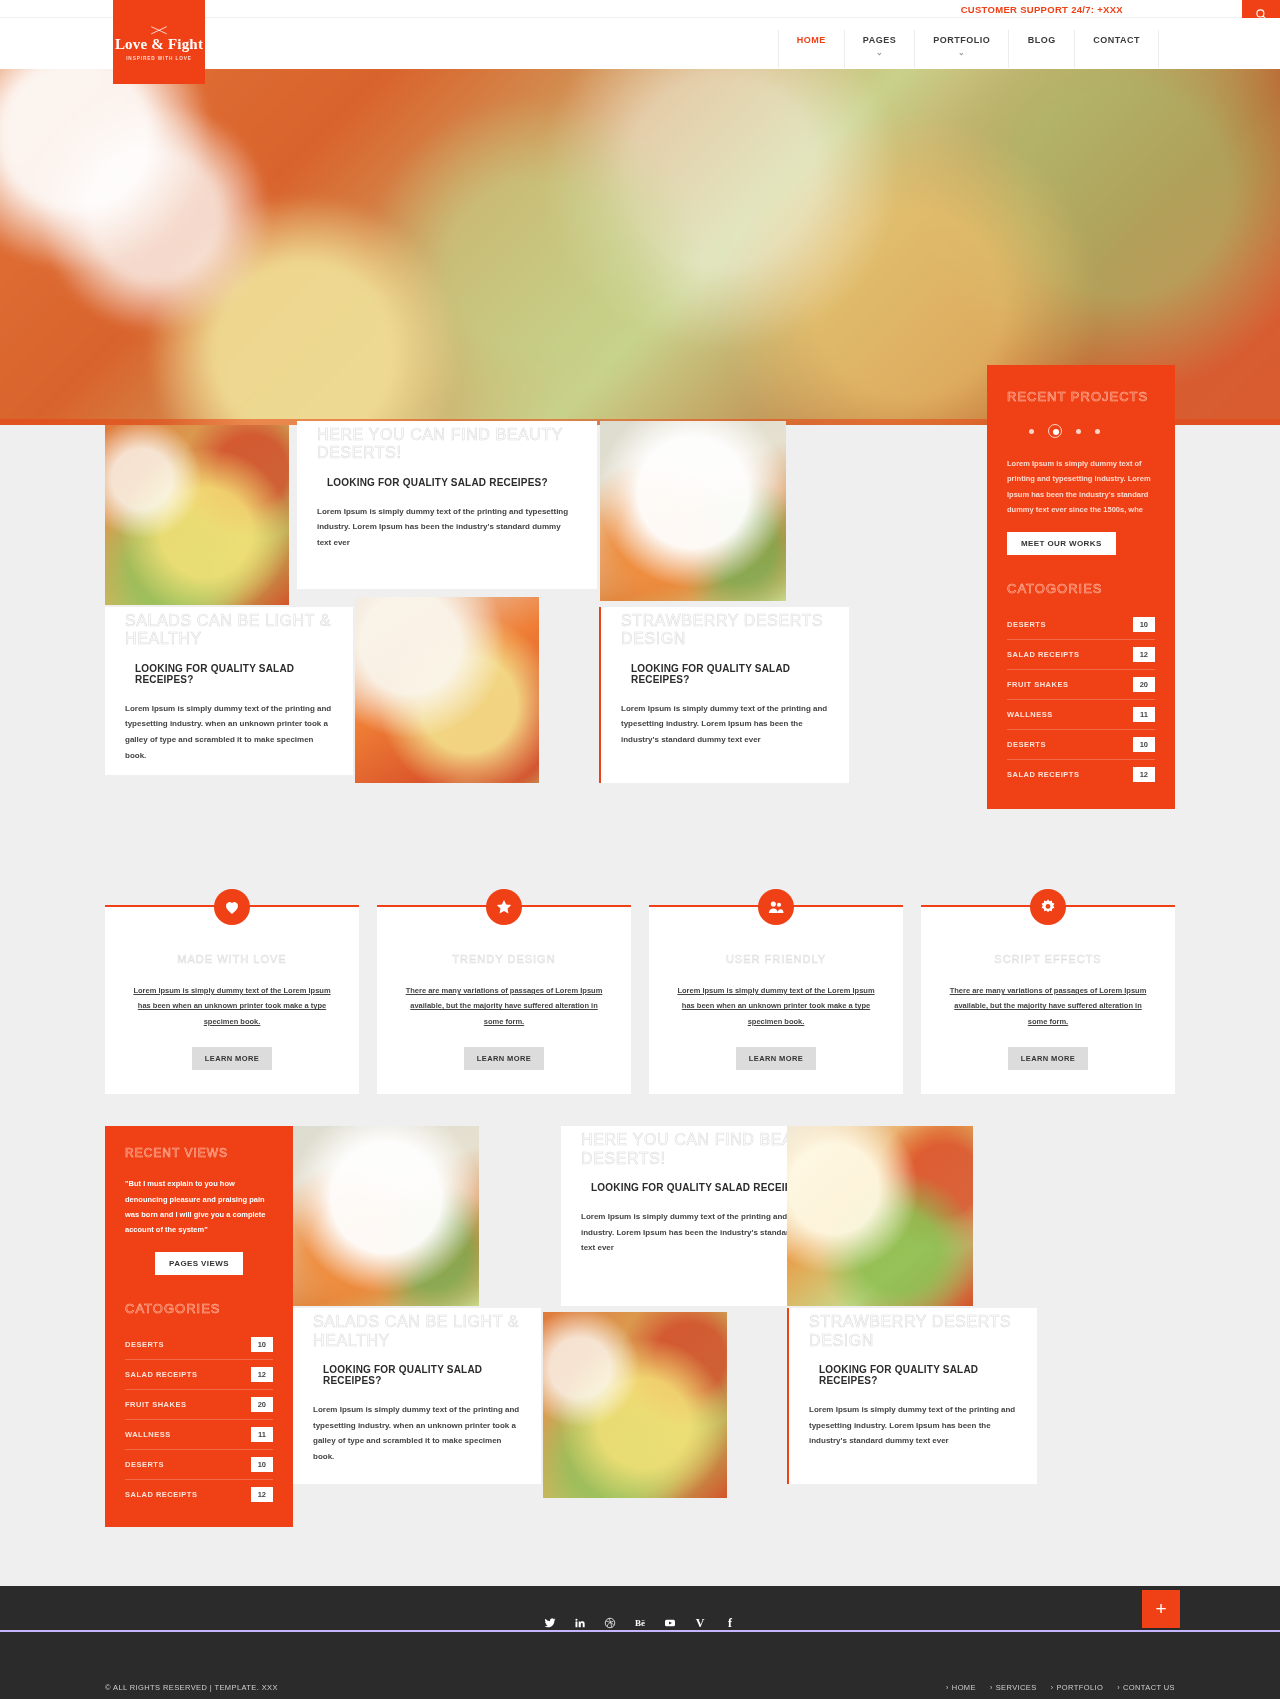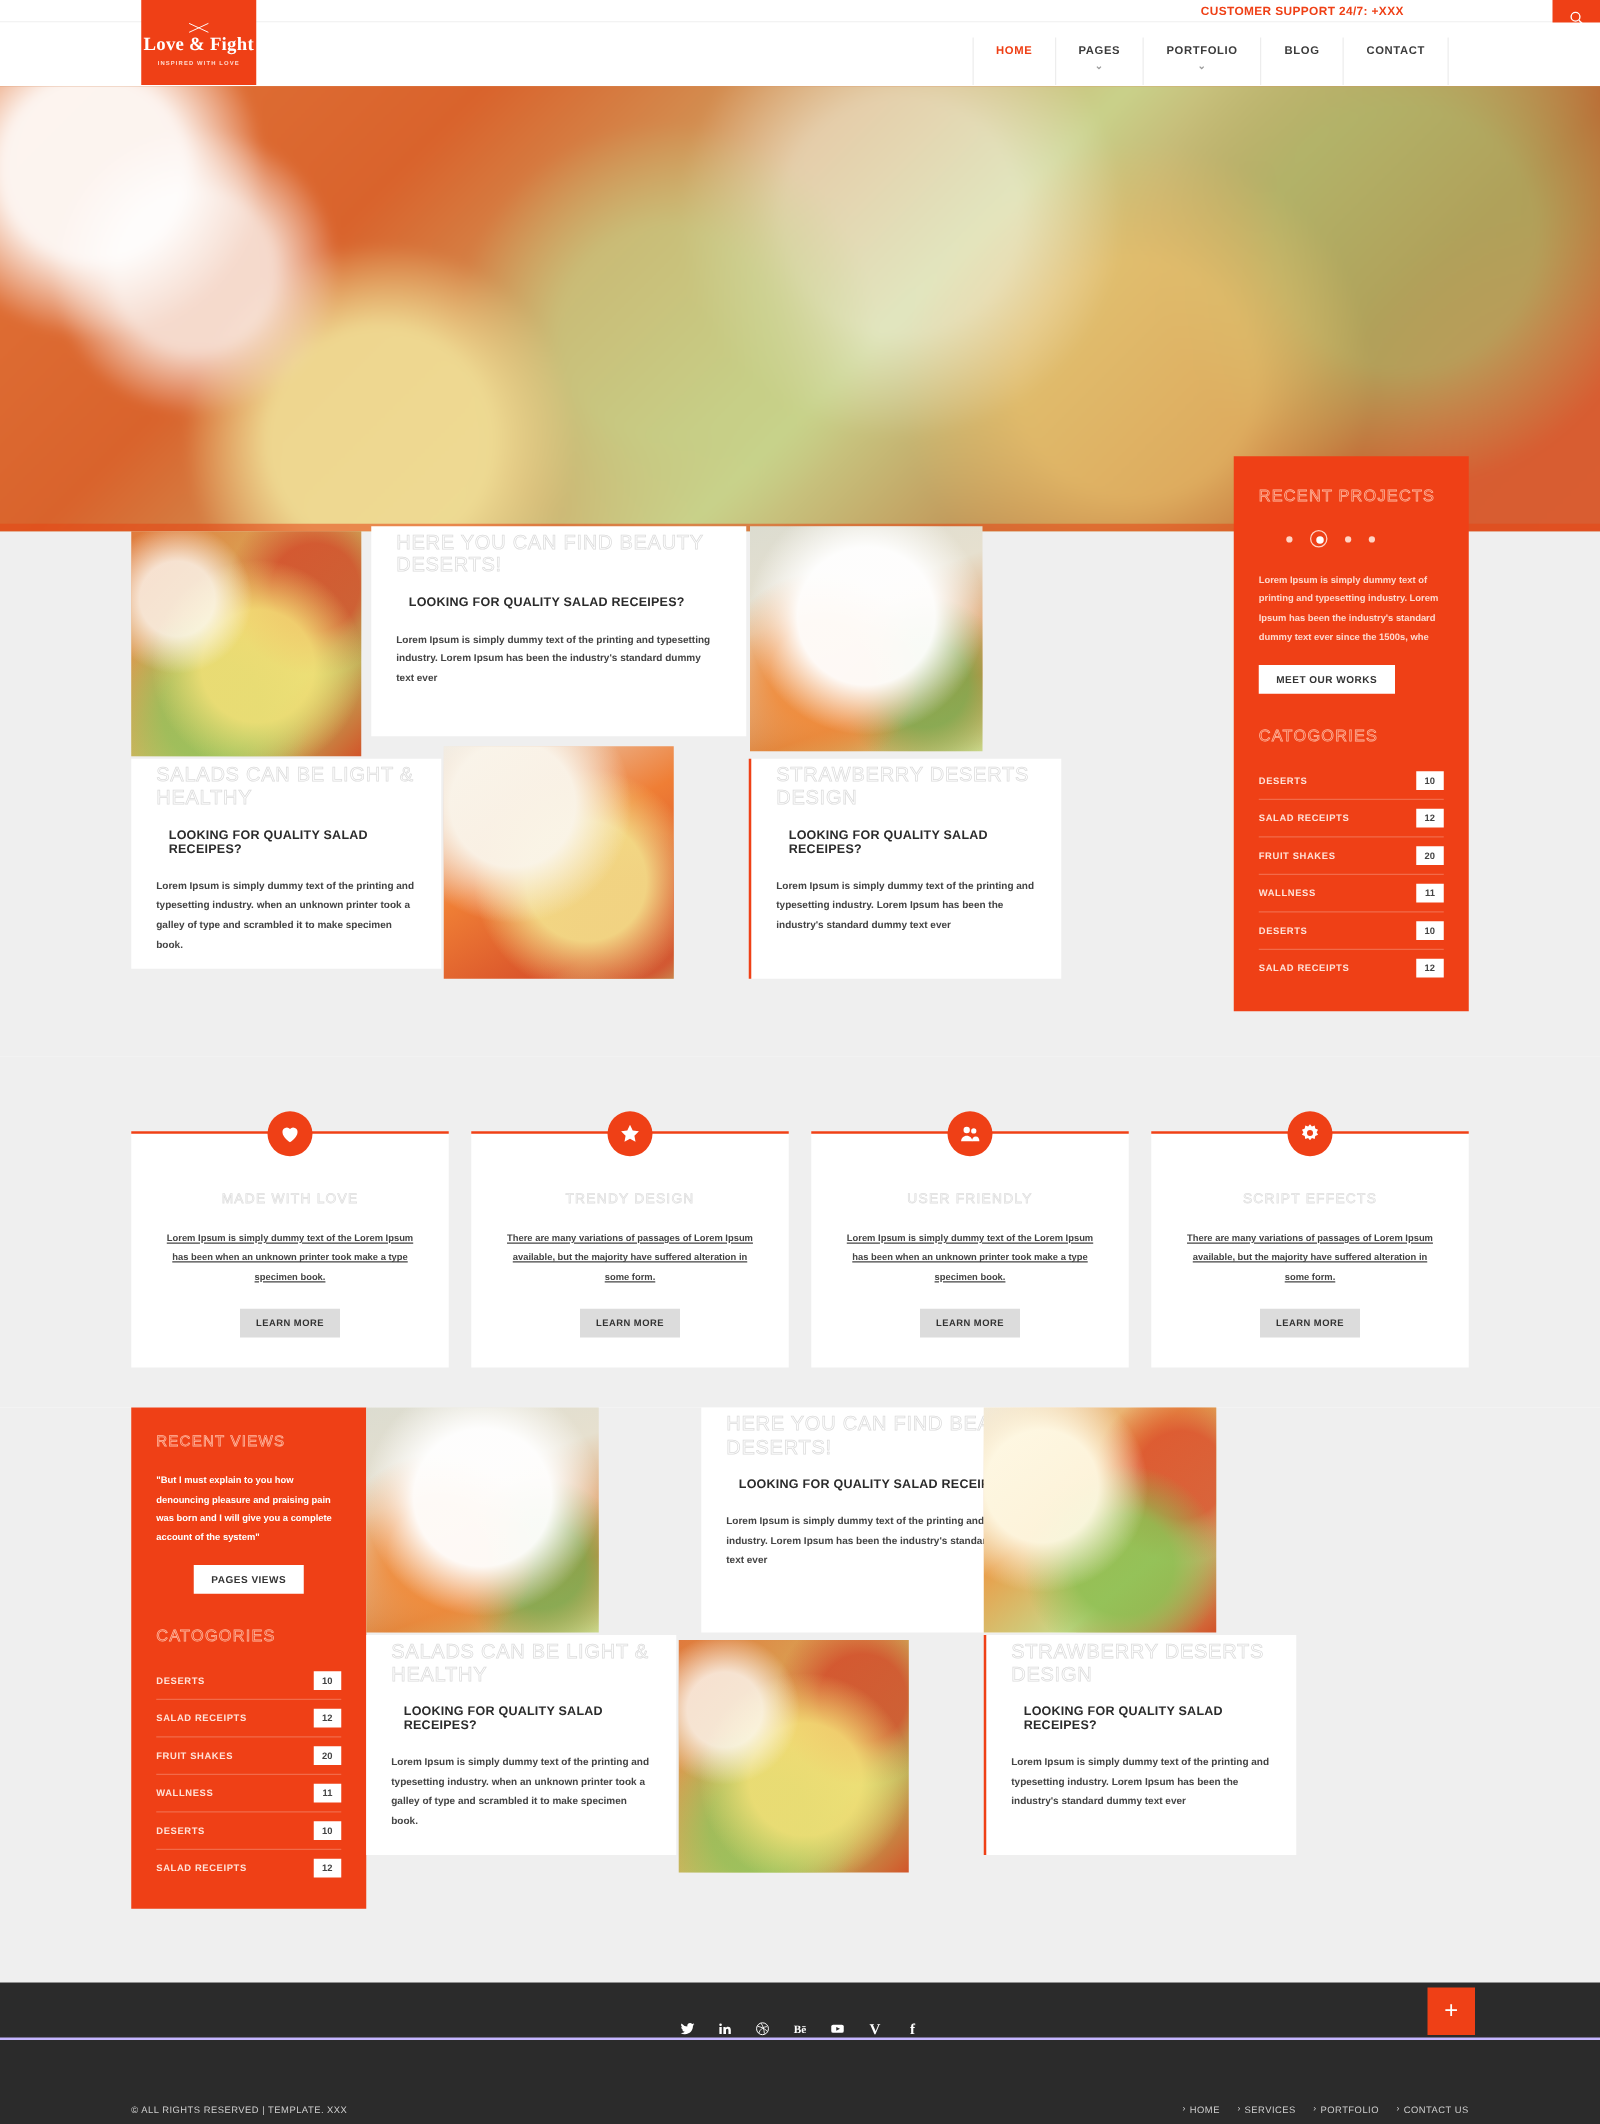--- a/index.html
+++ b/index.html
@@ -30,21 +30,21 @@
     position:absolute; right:0; top:0; width:38px; height:28px;
     background:#ef4016; display:flex; align-items:center; justify-content:center;
     cursor:pointer;
   }
   .search-btn svg { width:13px; height:13px; }
 
   
   .header { height:51px; background:#fff; position:relative; }
   .header-inner { width:1070px; margin:0 auto; position:relative; height:51px; }
   .logo {
-    position:absolute; left:8px; top:-18px; width:92px; height:68px;
+    position:absolute; left:8px; top:-18px; width:92px; height:84px;
     background:#ef4016; display:flex; flex-direction:column;
     align-items:center; justify-content:center; cursor:pointer; z-index:5;
   }
   .logo-cross { width:22px; height:12px; margin-bottom:1px; }
   .logo-title {
     font-family:"Liberation Serif", serif; color:#fff; font-size:15px;
     font-weight:bold; line-height:1; letter-spacing:.2px;
   }
   .logo-sub {
     color:#ffd9cd; font-size:4.7px; letter-spacing:.9px; margin-top:4px;

